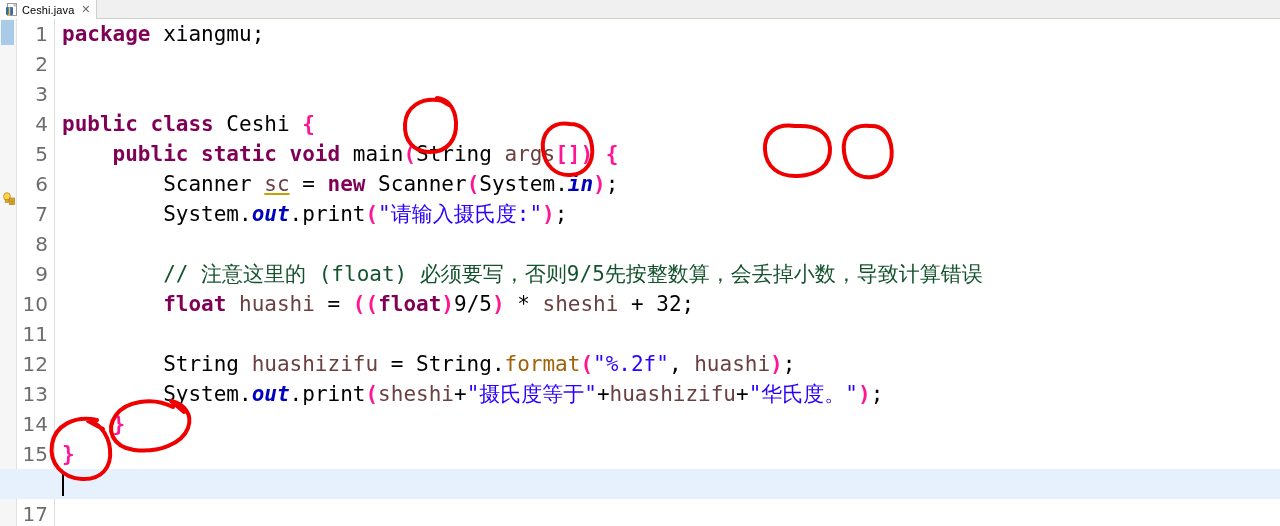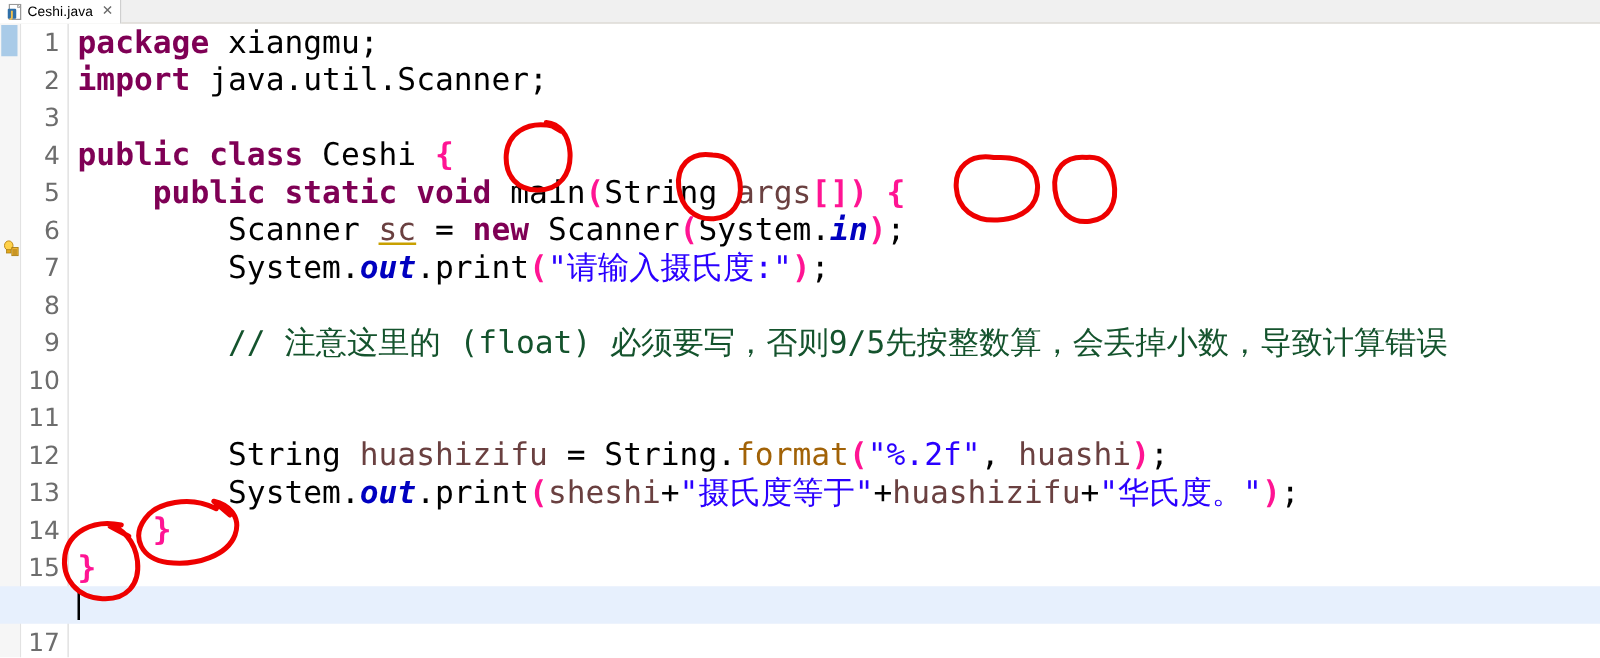--- a/index.html
+++ b/index.html
@@ -156,21 +156,21 @@
     height: 30px;
     background: #e7f0fd;
   }
   .line {
     position: absolute;
     left: 6px;
     height: 30px;
     line-height: 30px;
     white-space: pre;
     font-family: "DejaVu Sans Mono", monospace;
-    font-size: 25px;
+    font-size: 21px;
     color: #000000;
     letter-spacing: 0px;
   }
   .kw   { color: #7f0055; font-weight: bold; }
   .str  { color: #2a00ff; }
   .cmt  { color: #14532d; }
   .var  { color: #6a4040; }
   .fld  { color: #0000c0; font-style: italic; font-weight: bold; }
   .mth  { color: #a16207; }
   .brk  { color: #ff1493; font-weight: bold; }
@@ -247,35 +247,35 @@
       <div class="ln" style="top:480px">17</div>
       <div class="fold" style="top:130px"></div>
     </div>
 
     <div class="code">
 
       <div class="hl-line" style="top:450px"></div>
 
       <div class="line" style="top:0px"><span class="kw">package</span> xiangmu;</div>
 
-      <div class="line" style="top:30px"><span class="kw">import</span> java.util.Scanner;</div>
 
       <div class="line" style="top:60px"></div>
 
       <div class="line" style="top:120px">    <span class="kw">public static void</span> main<span class="brk">(</span>String <span class="var">args</span><span class="brk">[])</span> <span class="brk">{</span></div>
 
       <div class="line" style="top:90px"><span class="kw">public class</span> Ceshi <span class="brk">{</span></div>
 
       <div class="line" style="top:150px">        Scanner <span class="var und">sc</span> = <span class="kw">new</span> Scanner<span class="brk">(</span>System.<span class="fld">in</span><span class="brk">)</span>;</div>
 
       <div class="line" style="top:180px">        System.<span class="fld">out</span>.print<span class="brk">(</span><span class="str">"请输入摄氏度:"</span><span class="brk">)</span>;</div>
 
 
       <div class="line" style="top:240px"><span class="cmt">        // 注意这里的 (float) 必须要写，否则9/5先按整数算，会丢掉小数，导致计算错误</span></div>
 
+      <div class="line" style="top:270px">        <span class="kw">float</span> <span class="var">huashi</span> = <span class="brk">((</span><span class="kw">float</span><span class="brk">)</span>9/5<span class="brk">)</span> * <span class="var">sheshi</span> + 32;</div>
 
 
       <div class="line" style="top:330px">        String <span class="var">huashizifu</span> = String.<span class="mth">format</span><span class="brk">(</span><span class="str">"%.2f"</span>, <span class="var">huashi</span><span class="brk">)</span>;</div>
 
       <div class="line" style="top:360px">        System.<span class="fld">out</span>.print<span class="brk">(</span><span class="var">sheshi</span>+<span class="str">"摄氏度等于"</span>+<span class="var">huashizifu</span>+<span class="str">"华氏度。"</span><span class="brk">)</span>;</div>
 
       <div class="line" style="top:390px">    <span class="brk">}</span></div>
 
       <div class="line" style="top:420px"><span class="brk">}</span></div>
 

